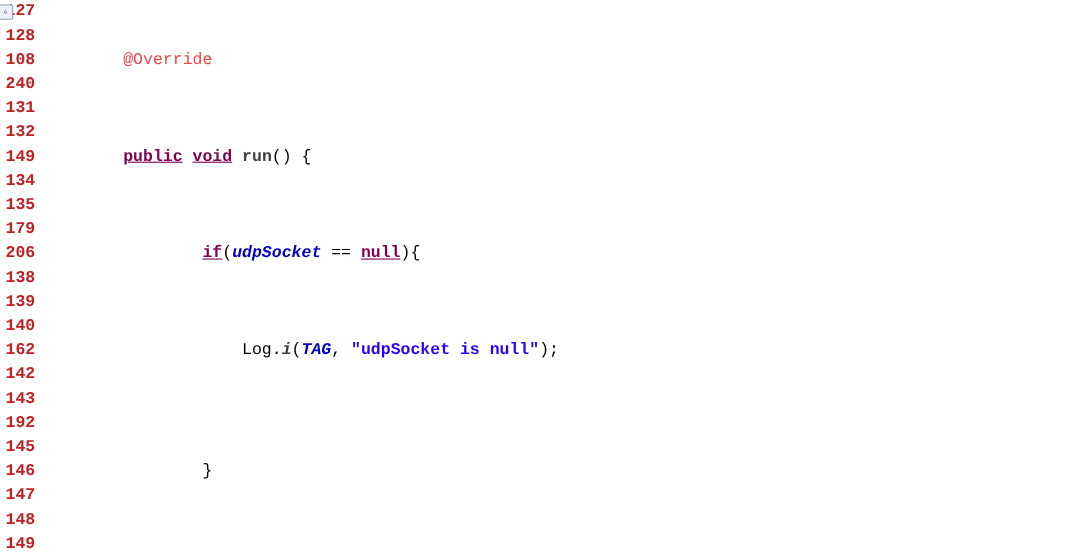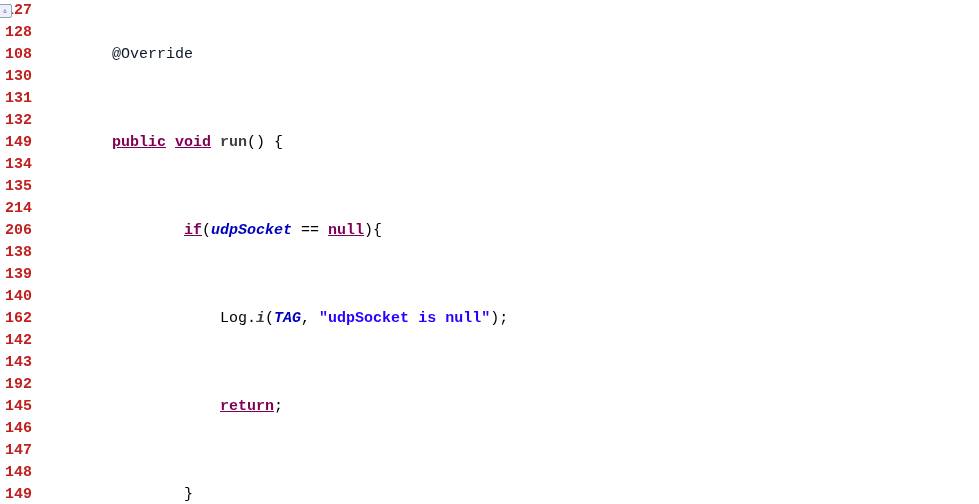--- a/index.html
+++ b/index.html
@@ -50,41 +50,41 @@
   .code {
     flex: 1;
     white-space: pre;
     position: relative;
   }
   .line {
     height: 22px;
     padding-left: 4px;
   }
   .k  { color: #7f0055; font-weight: bold; text-decoration: underline; }   
-  .ann{ color: #0f172a; }                       
+  .ann{ color: #ef4444; }                       
   .m  { color: #404040; font-weight: bold; }   
   .s  { color: #2a00ff; font-weight: bold; }   
   .fld{ color: #0000c0; font-style: italic; font-weight: bold;}                       
   .p  { color: #000000; }
 </style>
 </head>
 <body>
 
 <div class="editor">
   <div class="gutter">
     <div class="gline"><span class="override-marker">▵</span><span>127</span></div>
     <div>128</div>
     <div>108</div>
-    <div>130</div>
+    <div>240</div>
     <div>131</div>
     <div>132</div>
     <div>149</div>
     <div>134</div>
     <div>135</div>
-    <div>214</div>
+    <div>179</div>
     <div>206</div>
     <div>138</div>
     <div>139</div>
     <div>140</div>
     <div>162</div>
     <div>142</div>
     <div>143</div>
     <div>192</div>
     <div>145</div>
     <div>146</div>
@@ -95,21 +95,20 @@
 
   <div class="code">
     <div class="line"><span class="p">        </span><span class="ann">@Override</span></div>
 
     <div class="line"><span class="p">        </span><span class="k">public</span><span class="p"> </span><span class="k">void</span><span class="p"> </span><span class="m">run</span><span class="p">() {</span></div>
 
     <div class="line"><span class="p">                </span><span class="k">if</span><span class="p">(</span><span class="fld">udpSocket</span><span class="p"> == </span><span class="k">null</span><span class="p">){</span></div>
 
     <div class="line"><span class="p">                    </span><span class="p">Log.</span><span class="m" style="font-style:italic">i</span><span class="p">(</span><span class="fld">TAG</span><span class="p">, </span><span class="s">"udpSocket is null"</span><span class="p">);</span></div>
 
-    <div class="line"><span class="p">                    </span><span class="k">return</span><span class="p">;</span></div>
 
     <div class="line"><span class="p">                </span><span class="p">}</span></div>
 
     
 
     
 
     
 
     

